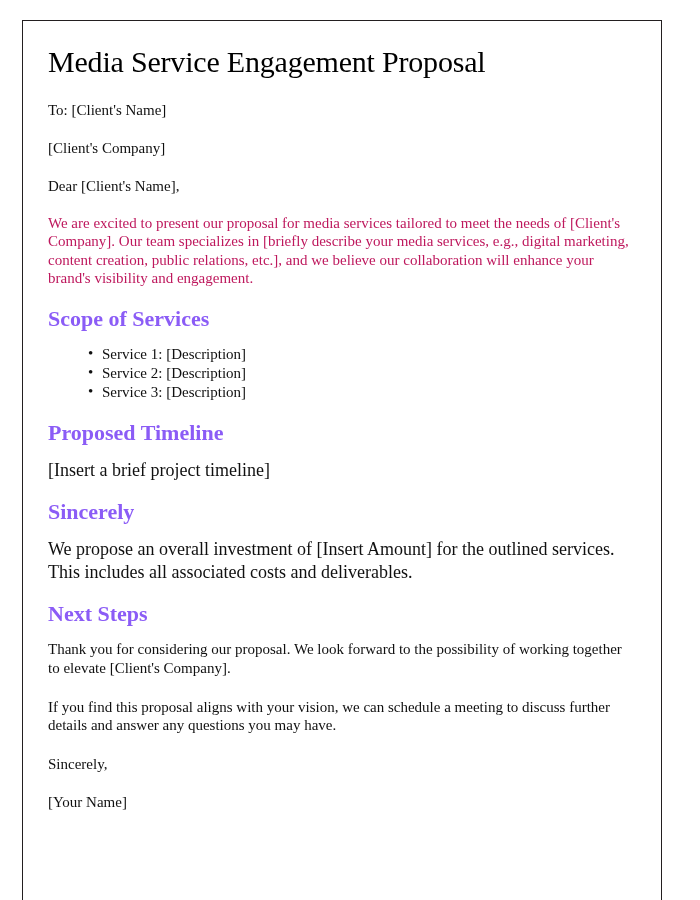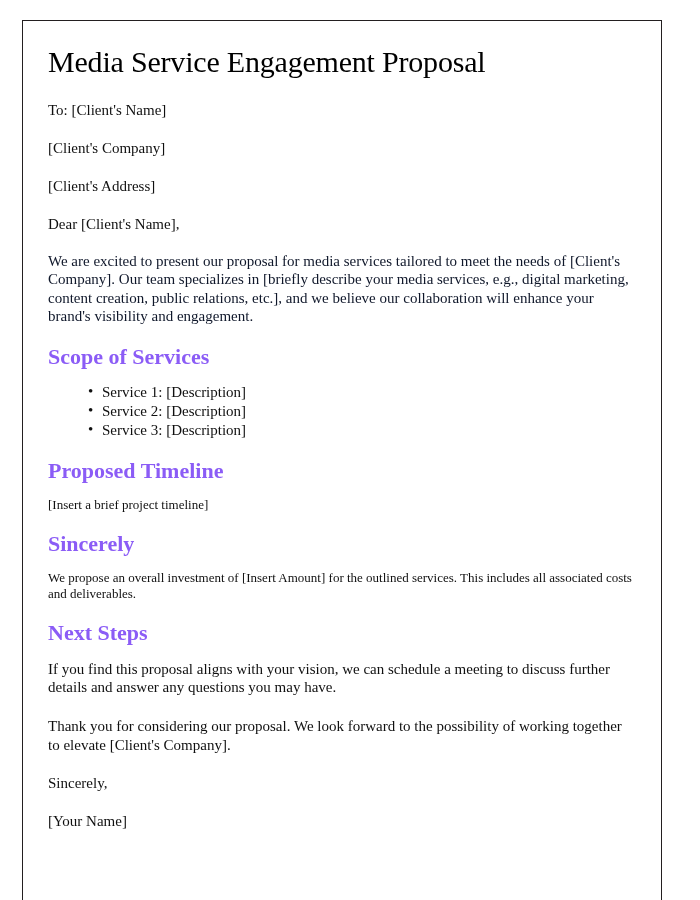--- a/index.html
+++ b/index.html
@@ -48,21 +48,21 @@
 
   .salutation {
     font-size: 15px;
     color: #101010;
     margin: 0 0 19px 0;
     line-height: 1.2;
   }
 
   .body-para {
     font-size: 15px;
-    color: #0f172a;
+    color: #be185d;
     margin: 0 0 16px 0;
     line-height: 1.24;
     text-align: left;
   }
 
   .section-heading {
     font-size: 22px;
     font-weight: bold;
     color: #8b5cf6;
     margin: 18px 0 14px 0;
@@ -90,21 +90,21 @@
   .service-list li::before {
     content: "\2022";
     position: absolute;
     left: 0;
     top: -1px;
     font-size: 15px;
     color: #101010;
   }
 
   .plain-para {
-    font-size: 13px;
+    font-size: 18px;
     color: #101010;
     margin: 0 0 18px 0;
     line-height: 1.24;
   }
 
   .closing-para {
     font-size: 15px;
     color: #101010;
     margin: 0 0 20px 0;
     line-height: 1.24;
@@ -130,21 +130,20 @@
 <div class="page">
   <div class="page-inner">
 
     <h1 class="doc-title">Media Service Engagement Proposal</h1>
 
 
     <p class="meta-line">To: [Client's Name]</p>
 
     <p class="meta-line">[Client's Company]</p>
 
-    <p class="meta-line">[Client's Address]</p>
 
     <p class="salutation">Dear [Client's Name],</p>
 
     <p class="body-para">We are excited to present our proposal for media services tailored to meet the needs of [Client's Company]. Our team specializes in [briefly describe your media services, e.g., digital marketing, content creation, public relations, etc.], and we believe our collaboration will enhance your brand's visibility and engagement.</p>
 
     <h2 class="section-heading">Scope of Services</h2>
 
     <ul class="service-list">
       <li>Service 1: [Description]</li>
       <li>Service 2: [Description]</li>
@@ -154,22 +153,22 @@
     <h2 class="section-heading">Proposed Timeline</h2>
 
     <p class="plain-para">[Insert a brief project timeline]</p>
 
     <h2 class="section-heading tight-top">Sincerely</h2>
 
     <p class="plain-para">We propose an overall investment of [Insert Amount] for the outlined services. This includes all associated costs and deliverables.</p>
 
     <h2 class="section-heading tight-top">Next Steps</h2>
 
+    <p class="closing-para">Thank you for considering our proposal. We look forward to the possibility of working together to elevate [Client's Company].</p>
+
     <p class="closing-para">If you find this proposal aligns with your vision, we can schedule a meeting to discuss further details and answer any questions you may have.</p>
-
-    <p class="closing-para">Thank you for considering our proposal. We look forward to the possibility of working together to elevate [Client's Company].</p>
 
     <p class="signoff">Sincerely,</p>
 
     <p class="signature-name">[Your Name]</p>
 
   </div>
 </div>
 
 </body></html>

